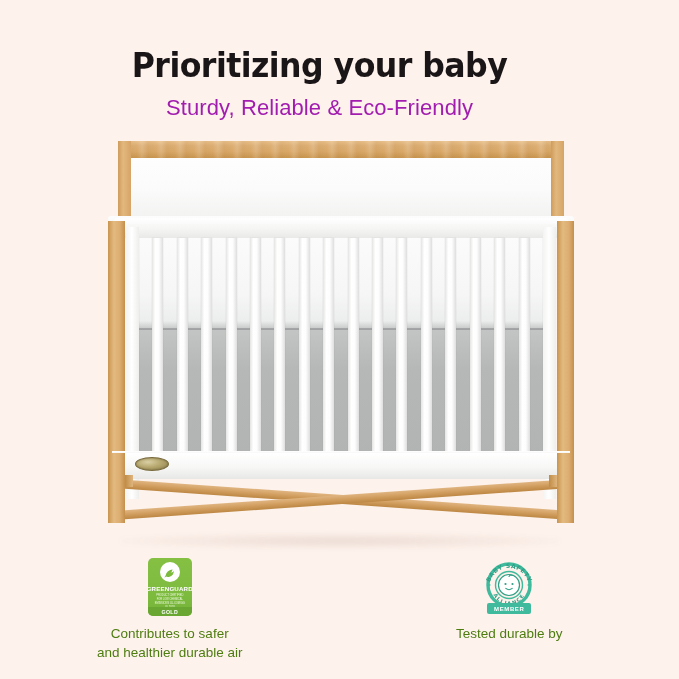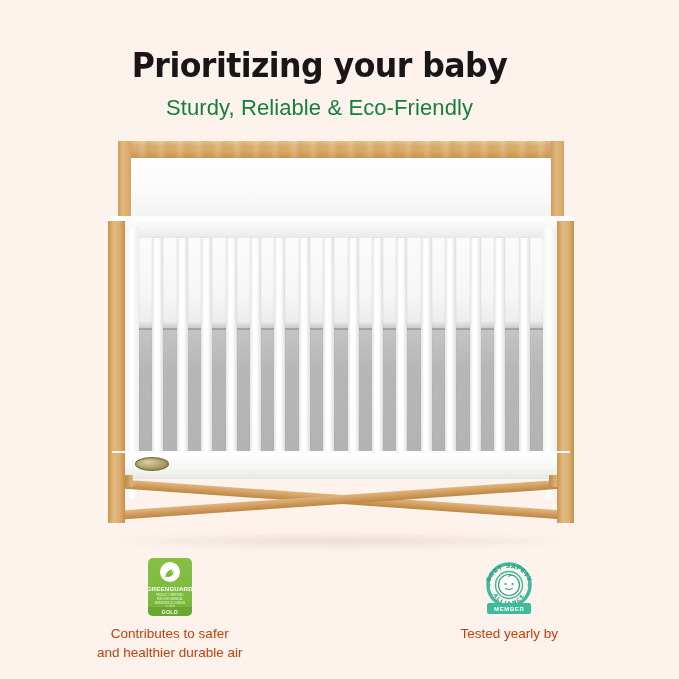--- a/index.html
+++ b/index.html
@@ -20,21 +20,21 @@
     letter-spacing: -0.6px;
     color: #1a1516;
     line-height: 1.05;
     transform: scaleX(0.93);
   }
   .subhead {
     margin-top: 11px;
     font-family: "Liberation Sans", sans-serif;
     font-size: 22px;
     font-weight: 300;
-    color: #15803d;
+    color: #a21caf;
     letter-spacing: 0.1px;
   }
 
   
   .crib-stage {
     position: absolute;
     left: 0; top: 135px;
     width: 679px; height: 410px;
   }
   .crib {
@@ -210,21 +210,21 @@
     flex: 1;
     display: flex; flex-direction: column;
     align-items: center;
   }
   .badge-art { height: 62px; display: flex; align-items: center; justify-content: center; }
   .badge-caption {
     margin-top: 7px;
     text-align: center;
     font-size: 13.5px;
     font-weight: 300;
-    color: #c2410c;
+    color: #4d7c0f;
     line-height: 1.38;
   }
 
   
   .gg {
     width: 44px; height: 58px;
     border-radius: 5px;
     background: linear-gradient(180deg,#85c043 0%,#7cba3e 70%,#74b239 100%);
     display: flex; flex-direction: column; align-items: center;
     padding-top: 4px;
@@ -374,17 +374,17 @@
             <textPath href="#arcTop" startOffset="50%" text-anchor="middle">BABY SAFETY</textPath>
           </text>
           <text font-family="DejaVu Sans, sans-serif" font-size="5.2" font-weight="bold" fill="#2f9f86" letter-spacing="1.4">
             <textPath href="#arcBot" startOffset="50%" text-anchor="middle">ALLIANCE</textPath>
           </text>
         </svg>
         <div class="seal-caption-band">MEMBER</div>
       </div>
     </div>
     <div class="badge-caption">
-      <div>Tested yearly by</div>
+      <div>Tested durable by</div>
     </div>
   </div>
 
 </div>
 
 </body></html>

